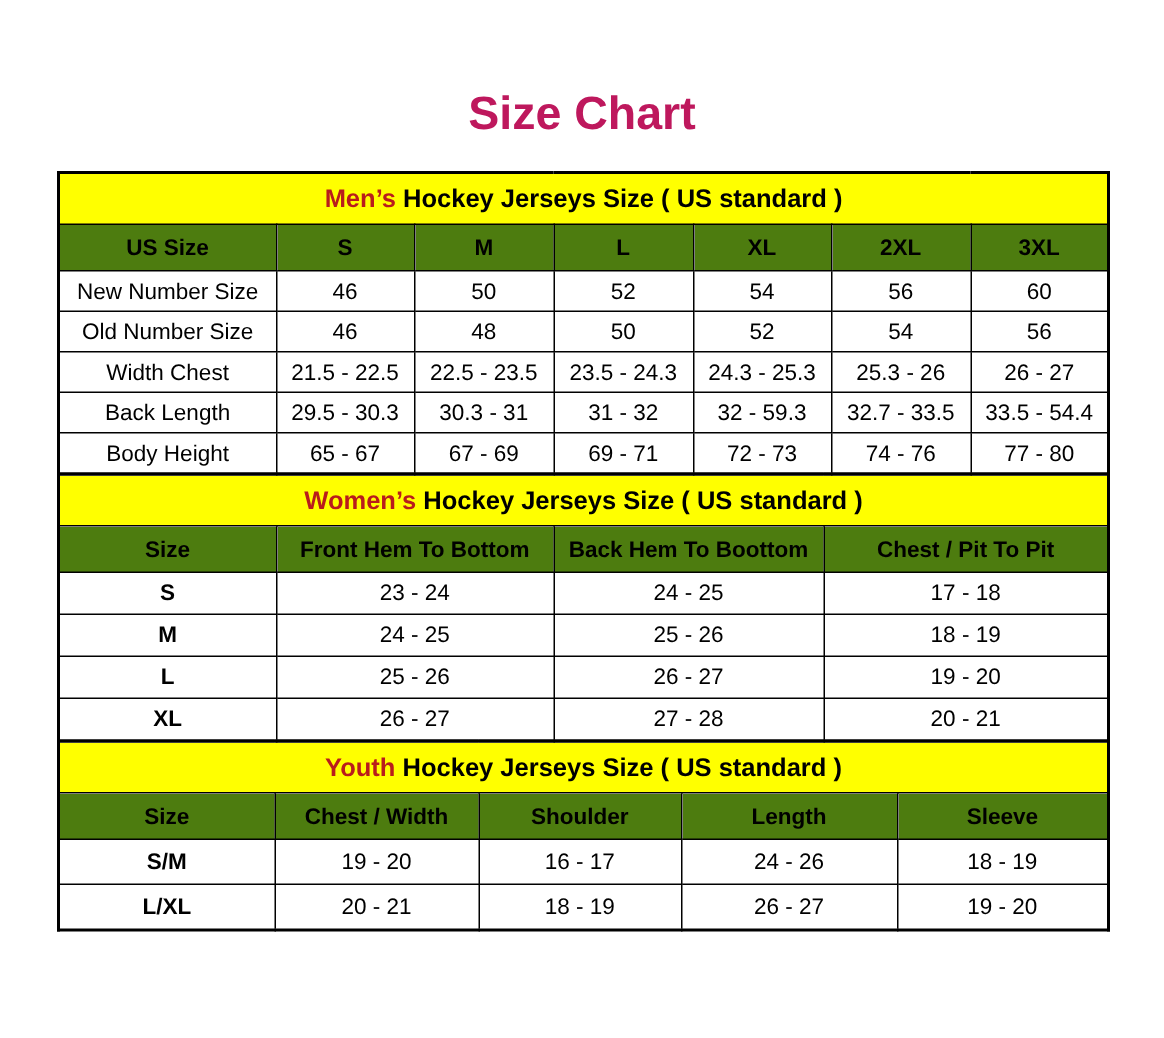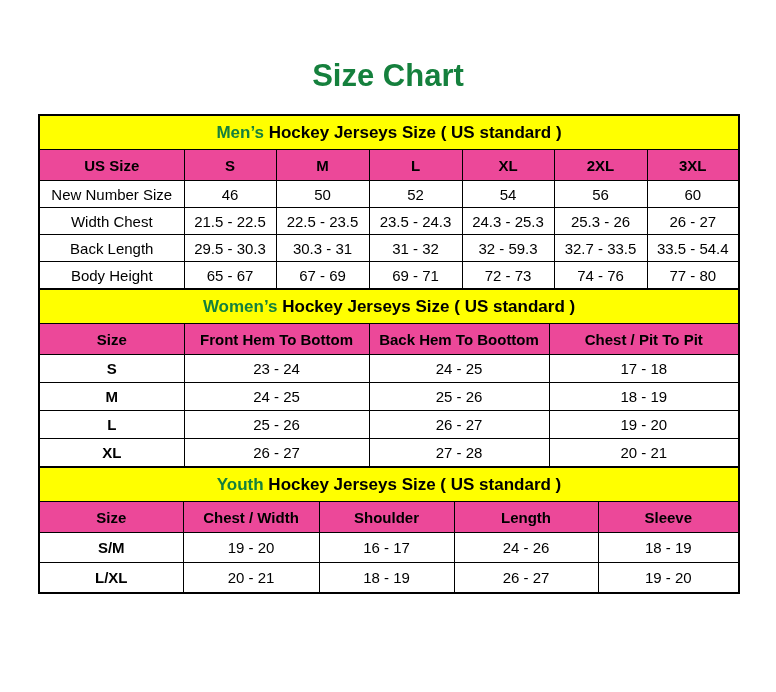--- a/index.html
+++ b/index.html
@@ -14,21 +14,21 @@
     color: #000000;
     overflow: hidden;
   }
   .page-title {
     margin: 0;
     padding-top: 58px;
     padding-bottom: 20px;
     text-align: center;
     font-size: 31px;
     font-weight: bold;
-    color: #15803d;
+    color: #be185d;
   }
   .sheet {
     width: 700px;
     margin: 0 auto;
   }
   table.size-table {
     border-collapse: collapse;
     table-layout: fixed;
     width: 700px;
     border: 2px solid #000000;
@@ -45,25 +45,25 @@
     font-size: 15px;
     overflow: hidden;
     white-space: nowrap;
   }
   tr.banner td {
     background: #ffff00;
     height: 33px;
     font-weight: bold;
     font-size: 17px;
   }
-  .hl { color: #15803d; }
+  .hl { color: #b91c1c; }
   tr.head th {
     height: 30px;
     font-weight: bold;
-    background: #ec4899;
+    background: #4d7c0f;
   }
   tr.data td { height: 26px; font-weight: normal; }
   tr.data td.bold { font-weight: bold; }
   table.womens tr.data td { height: 27px; }
   table.youth tr.data td { height: 29px; }
   .misspell {
     text-decoration-style: wavy;
     text-decoration-color: #e03a2f;
     text-decoration-thickness: 1px;
     text-underline-offset: 4px;
@@ -103,20 +103,29 @@
     <tr class="data">
       <td>New Number Size</td>
       <td>46</td>
       <td>50</td>
       <td>52</td>
       <td>54</td>
       <td>56</td>
       <td>60</td>
     </tr>
     <tr class="data">
+      <td>Old Number Size</td>
+      <td>46</td>
+      <td>48</td>
+      <td>50</td>
+      <td>52</td>
+      <td>54</td>
+      <td>56</td>
+    </tr>
+    <tr class="data">
       <td>Width Chest</td>
       <td>21.5 - 22.5</td>
       <td>22.5 - 23.5</td>
       <td>23.5 - 24.3</td>
       <td>24.3 - 25.3</td>
       <td>25.3 - 26</td>
       <td>26 - 27</td>
     </tr>
     <tr class="data">
       <td>Back Length</td>

